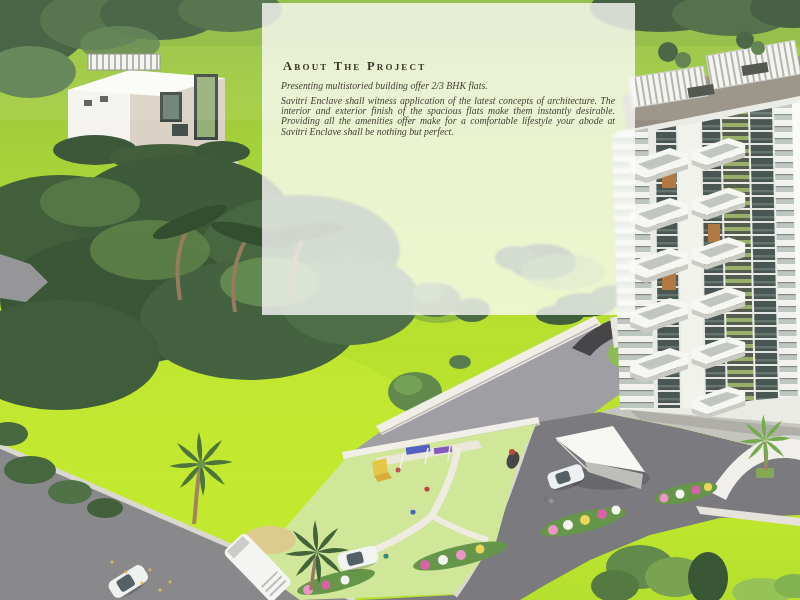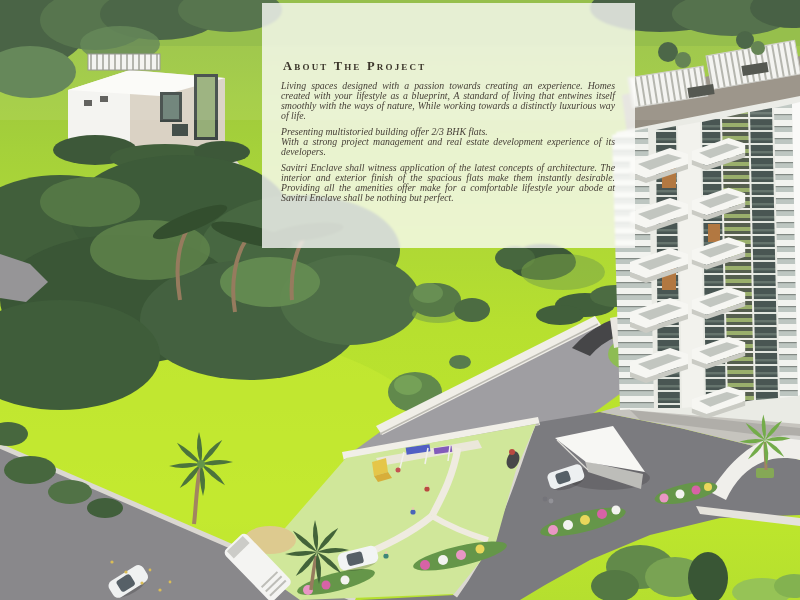--- a/index.html
+++ b/index.html
@@ -1,21 +1,21 @@
 <!DOCTYPE html>
 <html><head>
 <meta charset="utf-8">
 <style>
   html,body{margin:0;padding:0;background:#222;}
   .stage{position:relative;width:800px;height:600px;overflow:hidden;
          font-family:"Liberation Serif",serif;}
   .stage svg{position:absolute;left:0;top:0;display:block;}
   
   .about-panel{
-    position:absolute;left:262px;top:3px;width:373px;height:245px;
+    position:absolute;left:262px;top:3px;width:373px;height:312px;
     background:rgba(253,253,250,0.78);
     -webkit-backdrop-filter:blur(1.2px);backdrop-filter:blur(1.2px);
     box-sizing:border-box;padding:0 20px 7px 19px;
   }
   .about-panel h2{
     margin:57px 0 8px 2px;font-size:12.5px;font-weight:700;line-height:1;
     letter-spacing:2.2px;color:#3b352a;font-variant:small-caps;
     font-family:"Liberation Serif",serif;
   }
   .about-panel p{
@@ -347,19 +347,17 @@
           <circle cx="170" cy="582" r="1.4"></circle>
     </g>
   </g>
 
   <rect width="800" height="600" fill="#fffffc" opacity="0.07"></rect>
   <rect width="800" height="120" fill="#ffffff" opacity="0.08"></rect>
 </svg>
 
 <div class="about-panel">
   <h2>About The Project</h2>
-  <p>Living spaces designed with a passion towards creating an experience. Homes created with your lifestyle as a blueprint, A standard of living that entwines itself smoothly with the ways of nature, While working towards a distinctly luxurious way of life.</p>
   <p class="gap">Presenting multistoried building offer 2/3 BHK flats.</p>
-  <p>With a strong project management and real estate development experience of its developers.</p>
   <p class="gap">Savitri Enclave shall witness application of the latest concepts of architecture. The interior and exterior finish of the spacious flats make them instantly desirable. Providing all the amenities offer make for a comfortable lifestyle your abode at Savitri Enclave shall be nothing but perfect.</p>
 </div>
 
 </div>
 
 </body></html>

